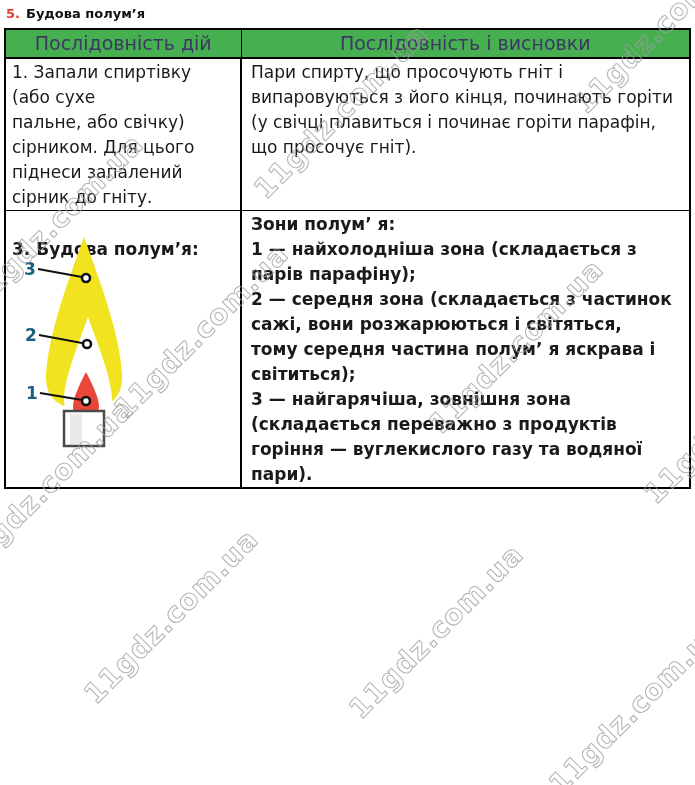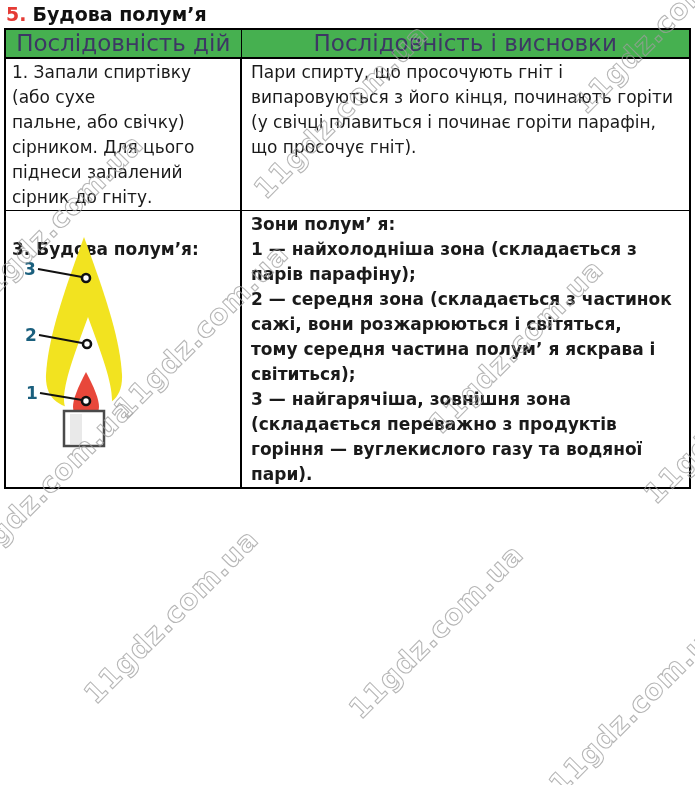--- a/index.html
+++ b/index.html
@@ -31,39 +31,39 @@
     transform:rotate(-45deg);
     transform-origin:center;
     white-space:nowrap;
     opacity:.75;
     z-index:5;
     pointer-events:none;
   }
   
   .title{
     padding:2px 0 0 6px;
-    font-size:19px;
+    font-size:13px;
     line-height:24px;
     font-weight:bold;
     color:#111;
   }
   .title .num{color:var(--title-number);margin-right:6px;}
   
   table{
     margin:2px 0 0 4px;
     width:687px;
     border-collapse:collapse;
     table-layout:fixed;
     border:2px solid var(--border);
     background:#fff;
   }
   th{
     background:var(--header-bg);
     color:var(--header-text);
-    font-size:23px;
+    font-size:19px;
     font-weight:normal;
     height:27px;
     line-height:27px;
     text-align:center;
     border:1px solid var(--border);
     border-bottom:2px solid var(--border);
   }
   td{
     vertical-align:top;
     font-size:17px;

